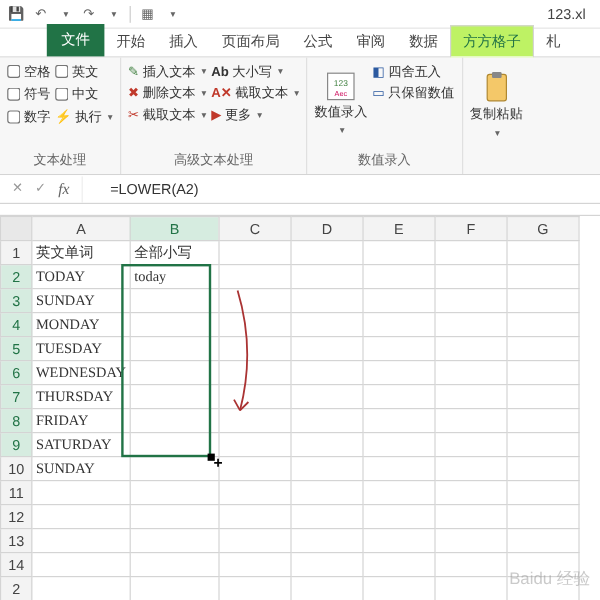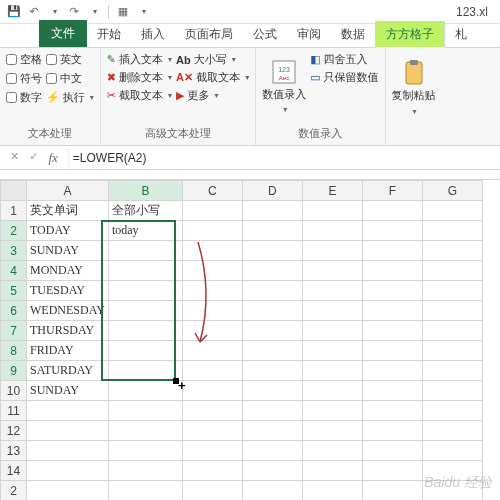--- a/index.html
+++ b/index.html
@@ -30,21 +30,21 @@
 .big-btn { display: flex; flex-direction: column; align-items: center; justify-content: center; width: 44px; font-size: 11px; gap: 2px; cursor: pointer; }
 .ico-lg { width: 28px; height: 28px; display: inline-block; }
 .drop::after { content: "▾"; font-size: 8px; margin-left: 2px; color: #666; }
 
 
 .fbar { height: 24px; display: flex; align-items: center; border-bottom: 1px solid #d4d4d4; background: #fff; }
 .namebox { width: 88px; height: 22px; border: 1px solid #ccc; margin: 0 4px; padding: 0 6px; display: flex; align-items: center; font-size: 12px; background: #fff; }
 .namebox::after { content: "▾"; font-size: 8px; margin-left: auto; color: #888; }
 .fbar-btns { display: flex; gap: 10px; padding: 0 10px; color: #999; font-size: 11px; }
 .fx { font-style: italic; font-family: serif; font-size: 13px; color: #666; }
-.formula-input { flex: 1; padding: 0 4px; font-size: 12px; height: 22px; display: flex; align-items: center; border-left: 1px solid #eee; }
+.formula-input { flex: 1; padding: 0 23px; font-size: 12px; height: 22px; display: flex; align-items: center; border-left: 1px solid #eee; }
 
 
 .grid-wrap { position: relative; }
 table.grid { border-collapse: collapse; table-layout: fixed; }
 .grid th, .grid td { border: 1px solid #d4d4d4; height: 20px; font-size: 12px; }
 .grid th { background: #f3f3f3; font-weight: normal; color: #444; text-align: center; }
 .grid thead th:first-child { width: 26px; background: #e8e8e8; }
 .grid tbody th { width: 26px; background: #f3f3f3; text-align: center; font-weight: normal; }
 .col-A { width: 74px; } .col-B { width: 74px; } .col-o { width: 60px; }
 .grid td { padding: 0 3px; font-family: SimSun, serif; }
@@ -53,21 +53,21 @@
 
 
 .sel-range { position: absolute; border: 2px solid #217346; pointer-events: none; }
 .fill-handle { position: absolute; width: 6px; height: 6px; background: #000; cursor: crosshair; }
 .fill-cursor { position: absolute; font-size: 13px; font-weight: bold; color: #000; pointer-events: none; }
 
 
 .arrow { position: absolute; pointer-events: none; }
 svg.arrow-svg { overflow: visible; }
 
-.watermark { position: absolute; right: 8px; bottom: 8px; color: rgba(150,150,150,0.5); font-size: 14px; font-style: italic; pointer-events: none; }
+.watermark { position: absolute; right: 8px; bottom: 8px; color: rgba(150,150,150,0.5); font-size: 14px; pointer-events: none; }
 </style>
 </head>
 <body>
 
 <div class="qat">
   <span class="qat-ico">💾</span>
   <span class="qat-ico">↶</span>
   <span class="qat-ico drop"></span>
   <span class="qat-ico">↷</span>
   <span class="qat-ico drop"></span>

